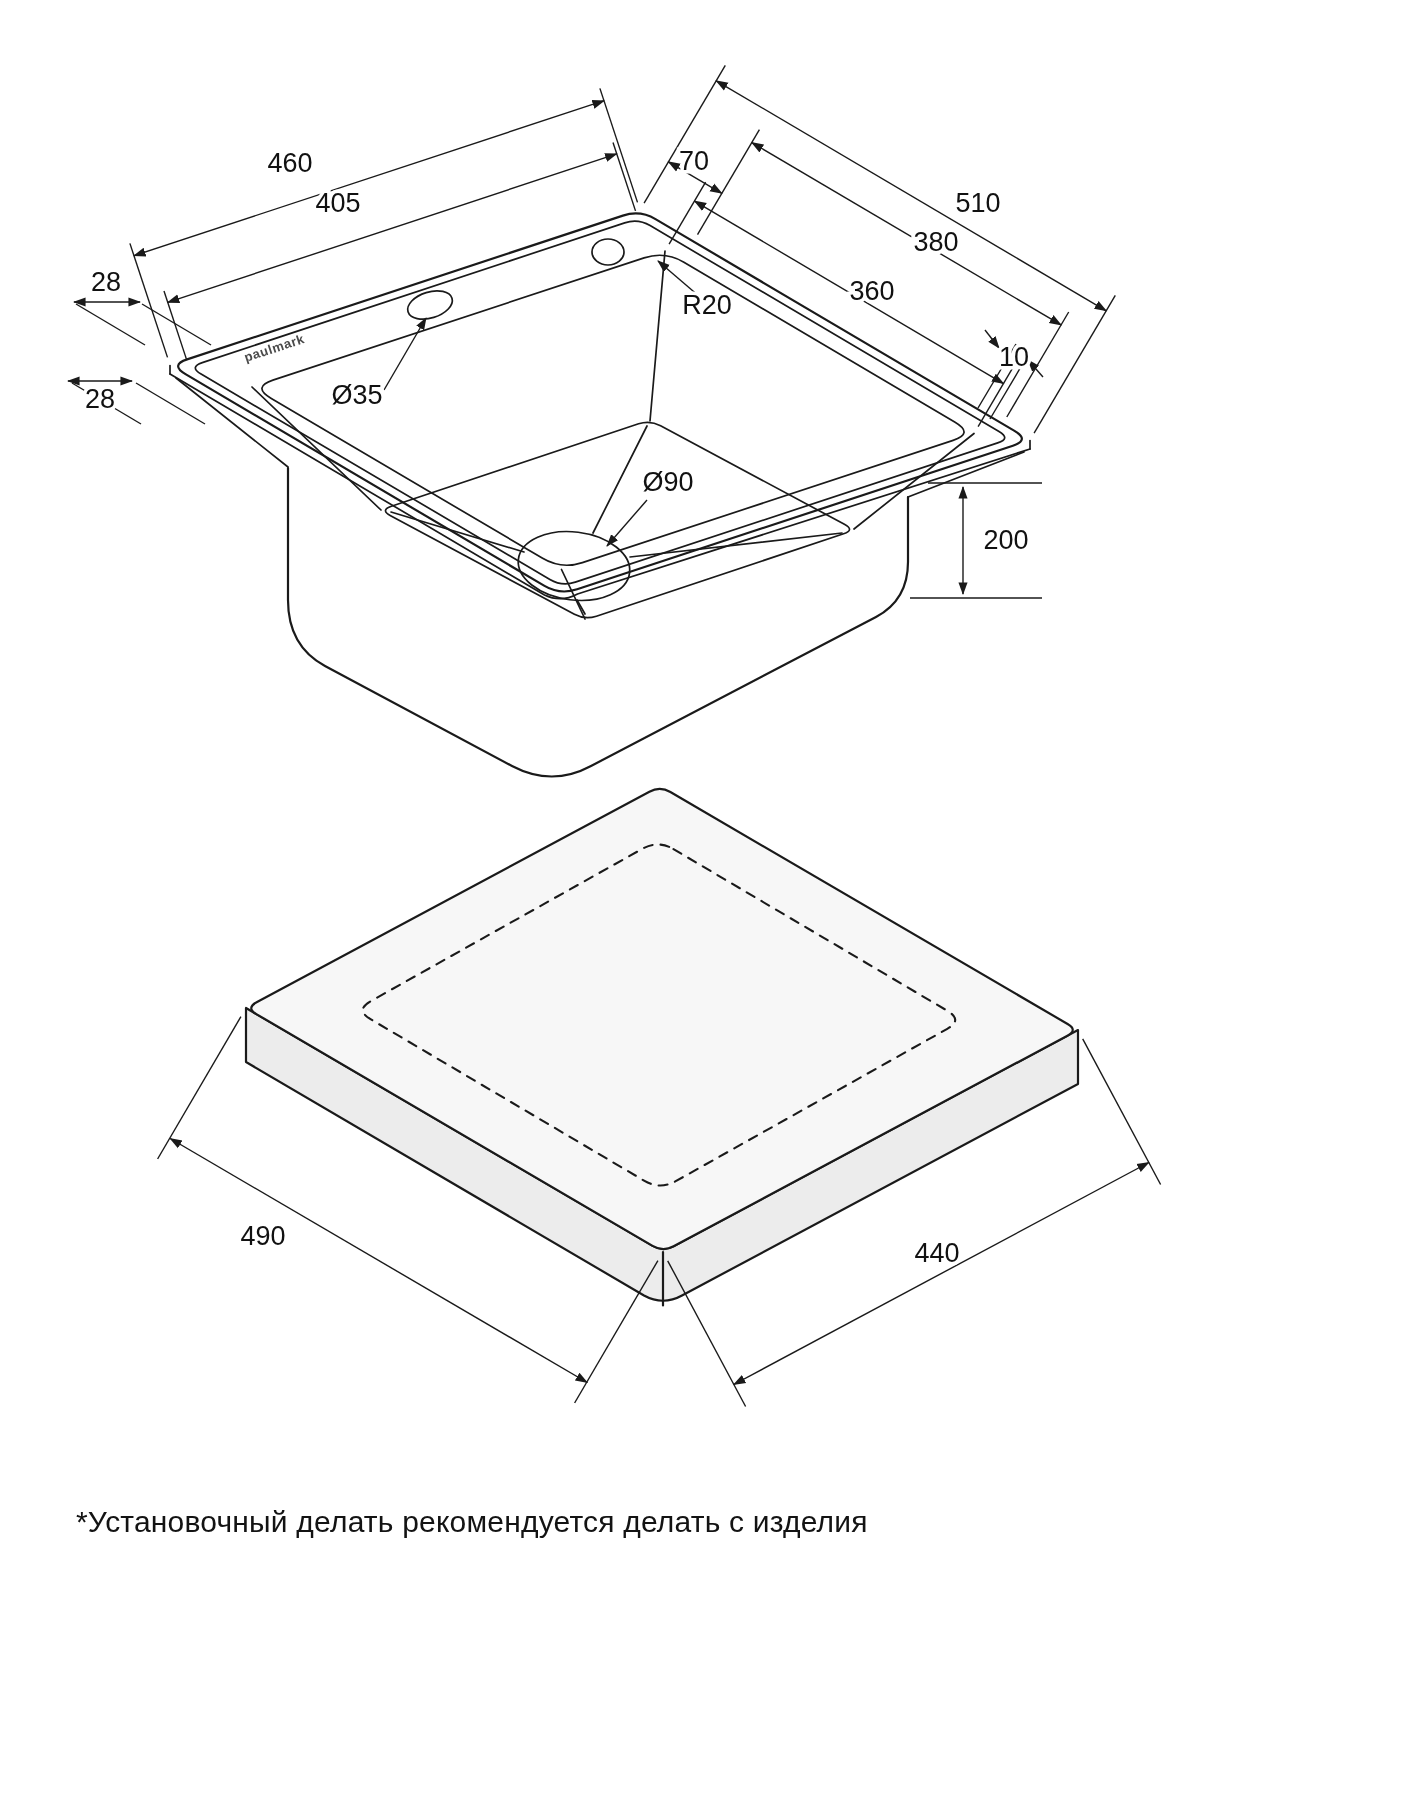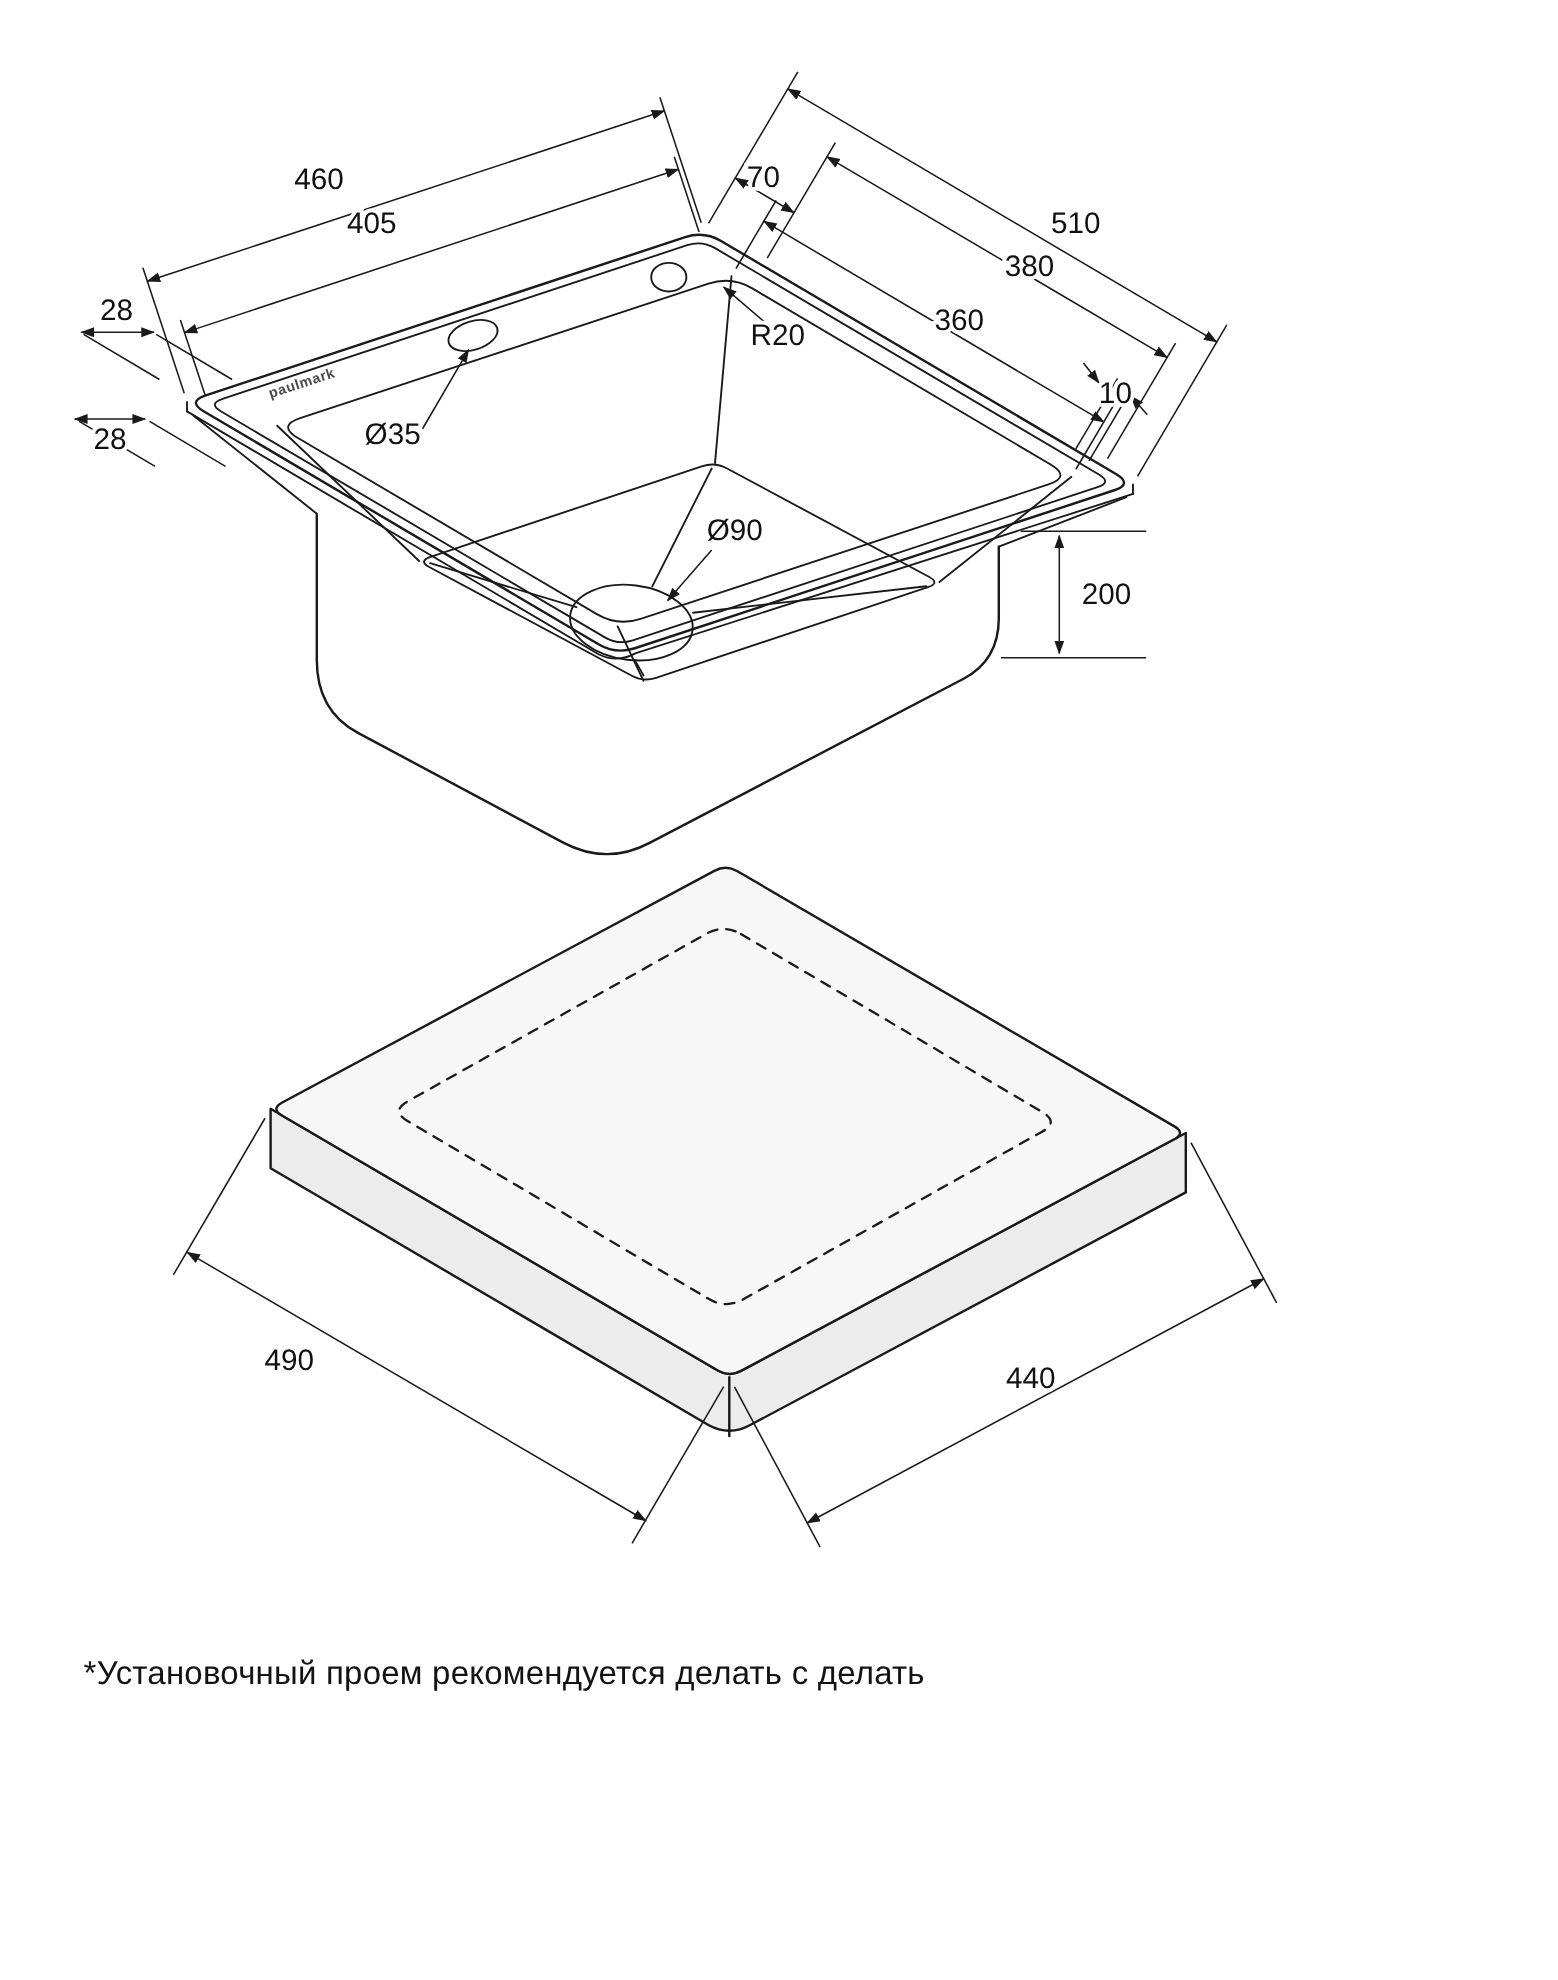--- a/index.html
+++ b/index.html
@@ -156,14 +156,14 @@
 
     <g>
       <line class="dimline" x1="667.7" y1="1260.8" x2="745.6" y2="1406.5"></line>
       <line class="dimline" x1="1082.7" y1="1038.8" x2="1160.6" y2="1184.5"></line>
       <line class="dimline" x1="733.8" y1="1384.5" x2="1148.8" y2="1162.5" marker-start="url(#arr)" marker-end="url(#arr)"></line>
       <text class="dim" x="937" y="1262">440</text>
     </g>
   </g>
 </svg>
 
-<div class="footnote">*Установочный проем рекомендуется делать с делать</div>
+<div class="footnote">*Установочный делать рекомендуется делать с изделия</div>
 </div>
 
 </body></html>

